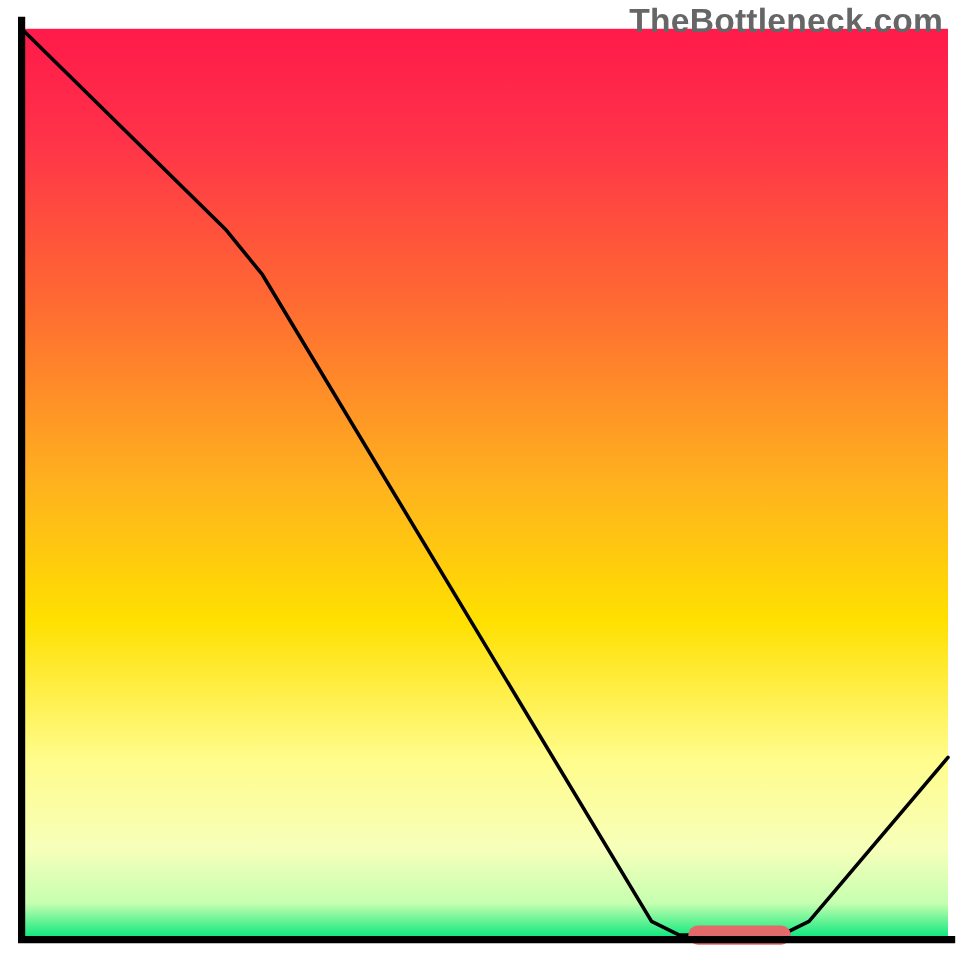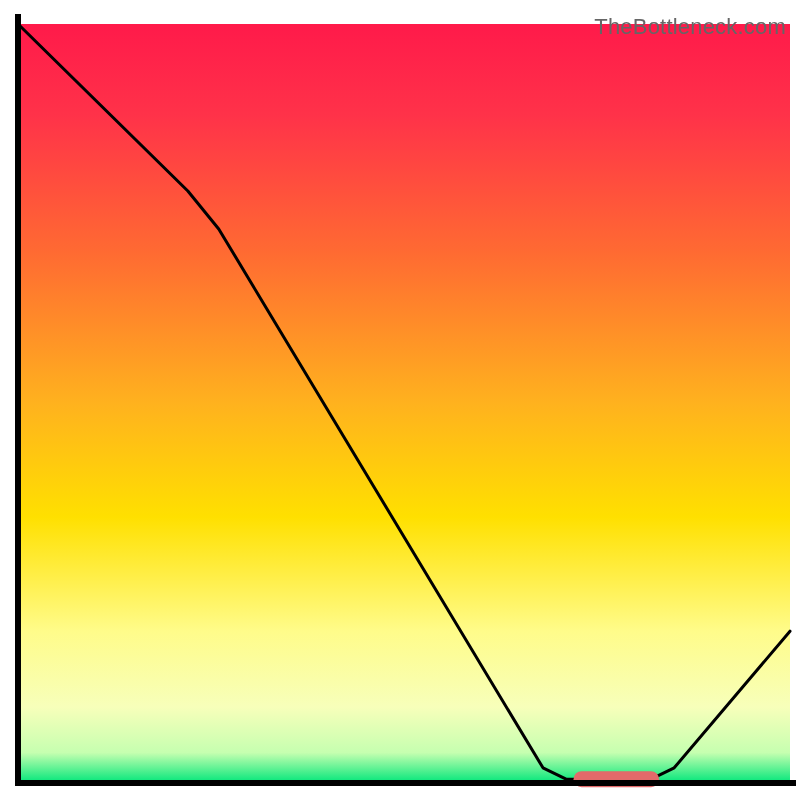--- a/index.html
+++ b/index.html
@@ -10,25 +10,25 @@
     background: #ffffff;
     font-family: Arial, Helvetica, sans-serif;
   }
   .container {
     position: relative;
     width: 800px;
     height: 800px;
   }
   .watermark {
     position: absolute;
-    top: 14px;
+    top: 2px;
     right: 14px;
     color: #666666;
-    font-size: 22px;
-    font-weight: 400;
+    font-size: 28px;
+    font-weight: 700;
     letter-spacing: 0.2px;
     z-index: 5;
   }
   svg {
     display: block;
     width: 800px;
     height: 800px;
   }
 </style>
 </head>

